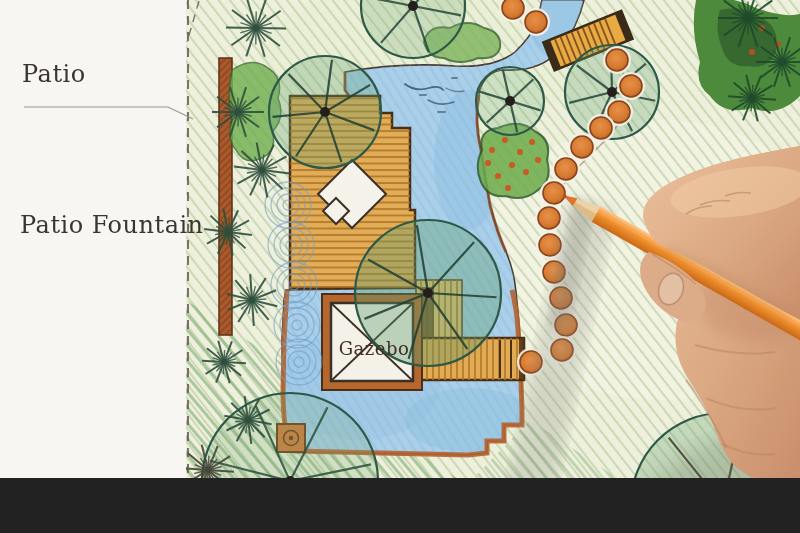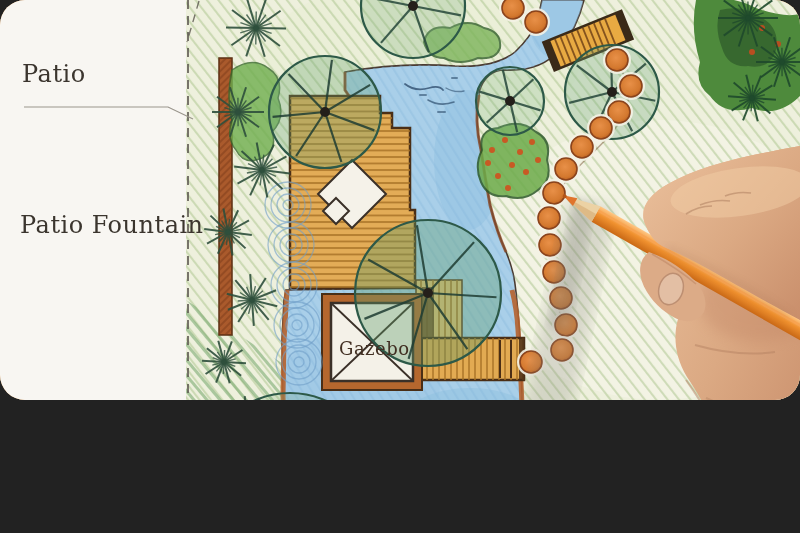--- a/index.html
+++ b/index.html
@@ -1,22 +1,22 @@
 <!DOCTYPE html>
 <html><head>
 <meta charset="utf-8">
 <style>
   html,body{margin:0;padding:0;background:#222;}
-  .stage{position:relative;width:800px;height:400px;overflow:hidden;background:#fdba74;
-         font-family:"DejaVu Serif","Liberation Serif",serif;border-radius:25px;}
+  .stage{position:relative;width:800px;height:478px;overflow:hidden;background:#fdba74;
+         font-family:"DejaVu Serif","Liberation Serif",serif;}
   .stage svg{position:absolute;left:0;top:0;}
   .label{position:absolute;color:#3b352e;letter-spacing:.5px;}
   .label-patio{left:22px;top:60px;font-size:24px;}
   .label-wall-fountain{left:20px;top:211px;font-size:24px;}
-  .label-gazebo{left:330px;top:338px;width:88px;text-align:left;font-size:18px;color:#412f22;font-weight:500;margin-left:9px;}
+  .label-gazebo{left:330px;top:338px;width:88px;text-align:center;font-size:18px;color:#412f22;font-weight:500;}
 </style>
 </head>
 <body>
 
 <div class="stage">
 <svg width="800" height="533" viewBox="0 0 800 533">
   <defs>
     <pattern id="lawnHatch" width="9" height="9" patternUnits="userSpaceOnUse" patternTransform="rotate(-38)">
       <line x1="1" y1="0" x2="1" y2="9" stroke="#a9c48b" stroke-width="2.2" opacity="0.5"></line>
     </pattern>

